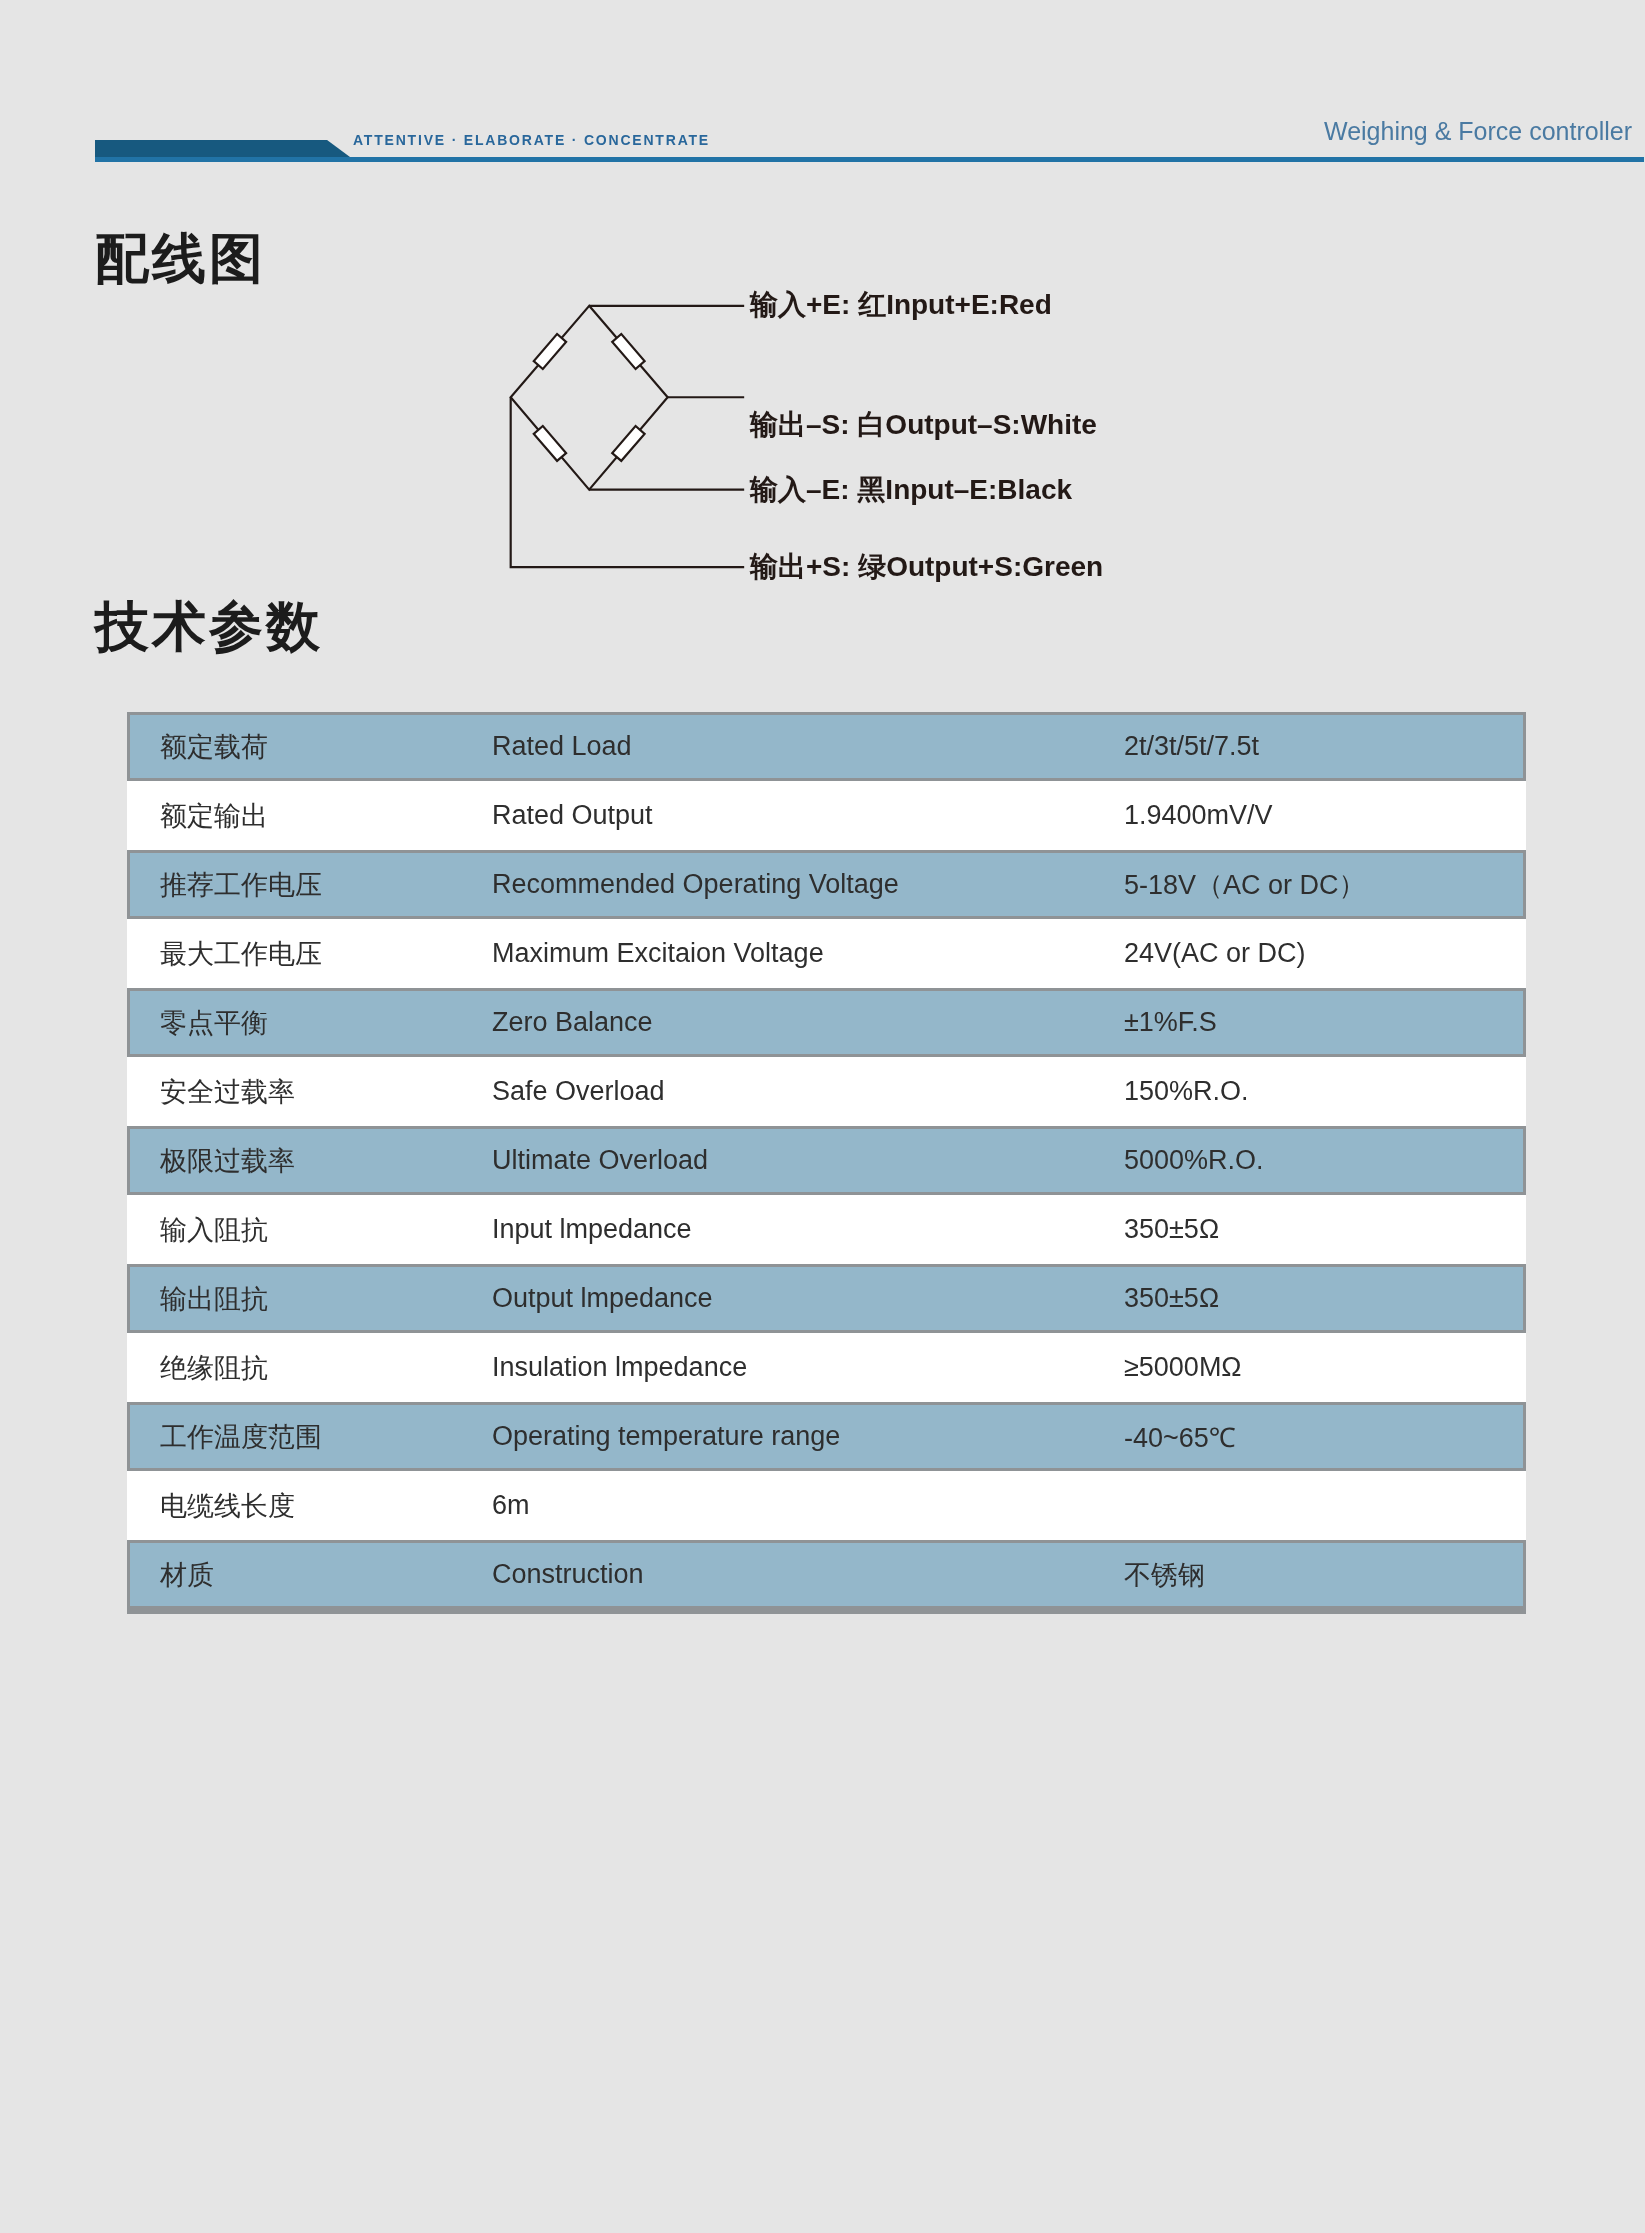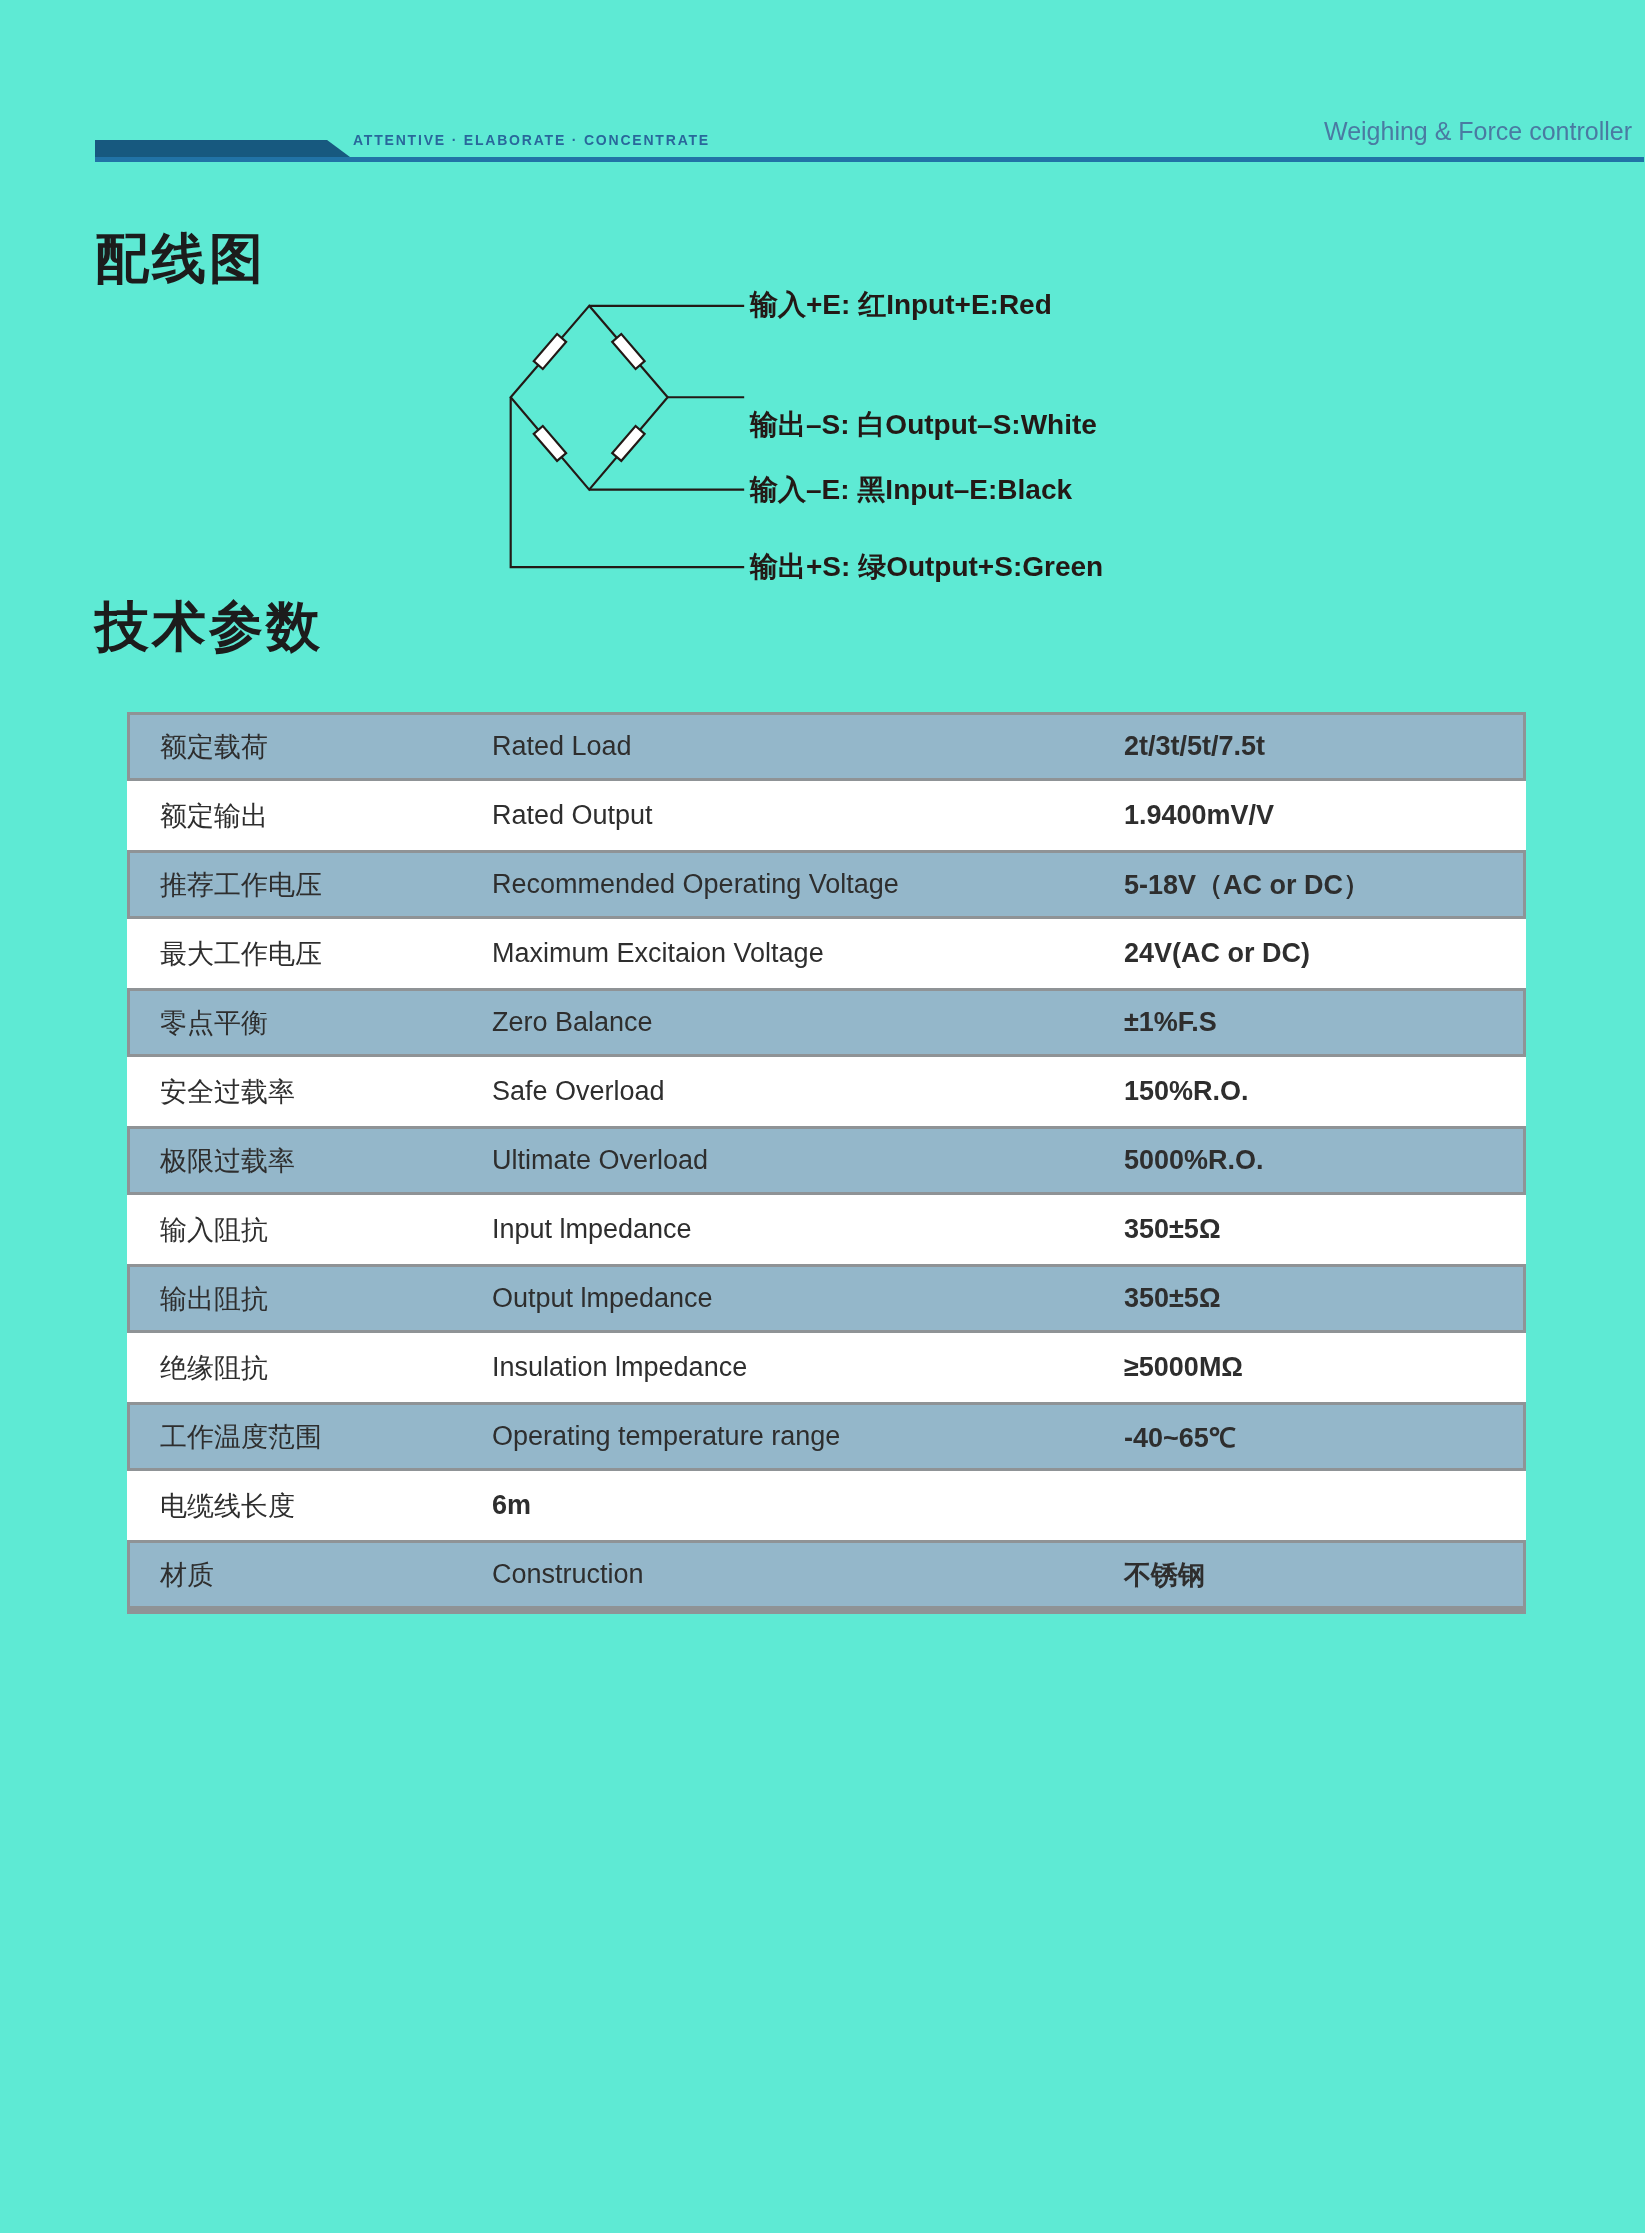--- a/index.html
+++ b/index.html
@@ -3,21 +3,21 @@
 <meta charset="utf-8">
 <style>
   html,body { margin:0; padding:0; }
   body {
     width:1646px; height:2234px;
     background:#ffffff;
     font-family:"Liberation Sans", sans-serif;
     position:relative;
     color:#2e2e2e;
   }
-  .page { position:absolute; left:0; top:0; width:1646px; height:2234px; background:#5eead4; overflow:hidden; }
+  .page { position:absolute; left:0; top:0; width:1646px; height:2234px; background:#e5e5e5; overflow:hidden; }
 
   
   .hdr-shape {
     position:absolute; left:95px; top:140px; width:255px; height:17px;
     background:#17597f;
     -webkit-clip-path:polygon(0 0, 91% 0, 100% 100%, 0 100%);
     clip-path:polygon(0 0, 91% 0, 100% 100%, 0 100%);
   }
   .hdr-line {
     position:absolute; left:95px; top:157px; width:1549px; height:5px;
@@ -60,21 +60,21 @@
   .spec-row {
     height:69px; box-sizing:border-box;
     display:flex; align-items:center;
     border:3px solid transparent;
     background:#ffffff;
   }
   .spec-row.blue { background:#94b7ca; border-color:#8f9396; }
   .spec-table-endbar { height:5px; background:#8f9396; }
   .cell-cn  { width:332px; padding-left:30px; font-size:27px; color:#2e2e2e; white-space:nowrap; }
   .cell-en  { width:632px; font-size:27px; color:#2e2e2e; white-space:nowrap; }
-  .cell-val { flex:1; font-size:27px; color:#2e2e2e; white-space:nowrap;font-weight:bold; }
+  .cell-val { flex:1; font-size:27px; color:#2e2e2e; white-space:nowrap; }
 </style>
 </head>
 <body>
 
 <div class="page">
 
   <div class="hdr-shape"></div>
   <div class="hdr-line"></div>
   <div class="hdr-tagline">ATTENTIVE · ELABORATE · CONCENTRATE</div>
   <div class="hdr-brand">Weighing &amp; Force controller</div>

